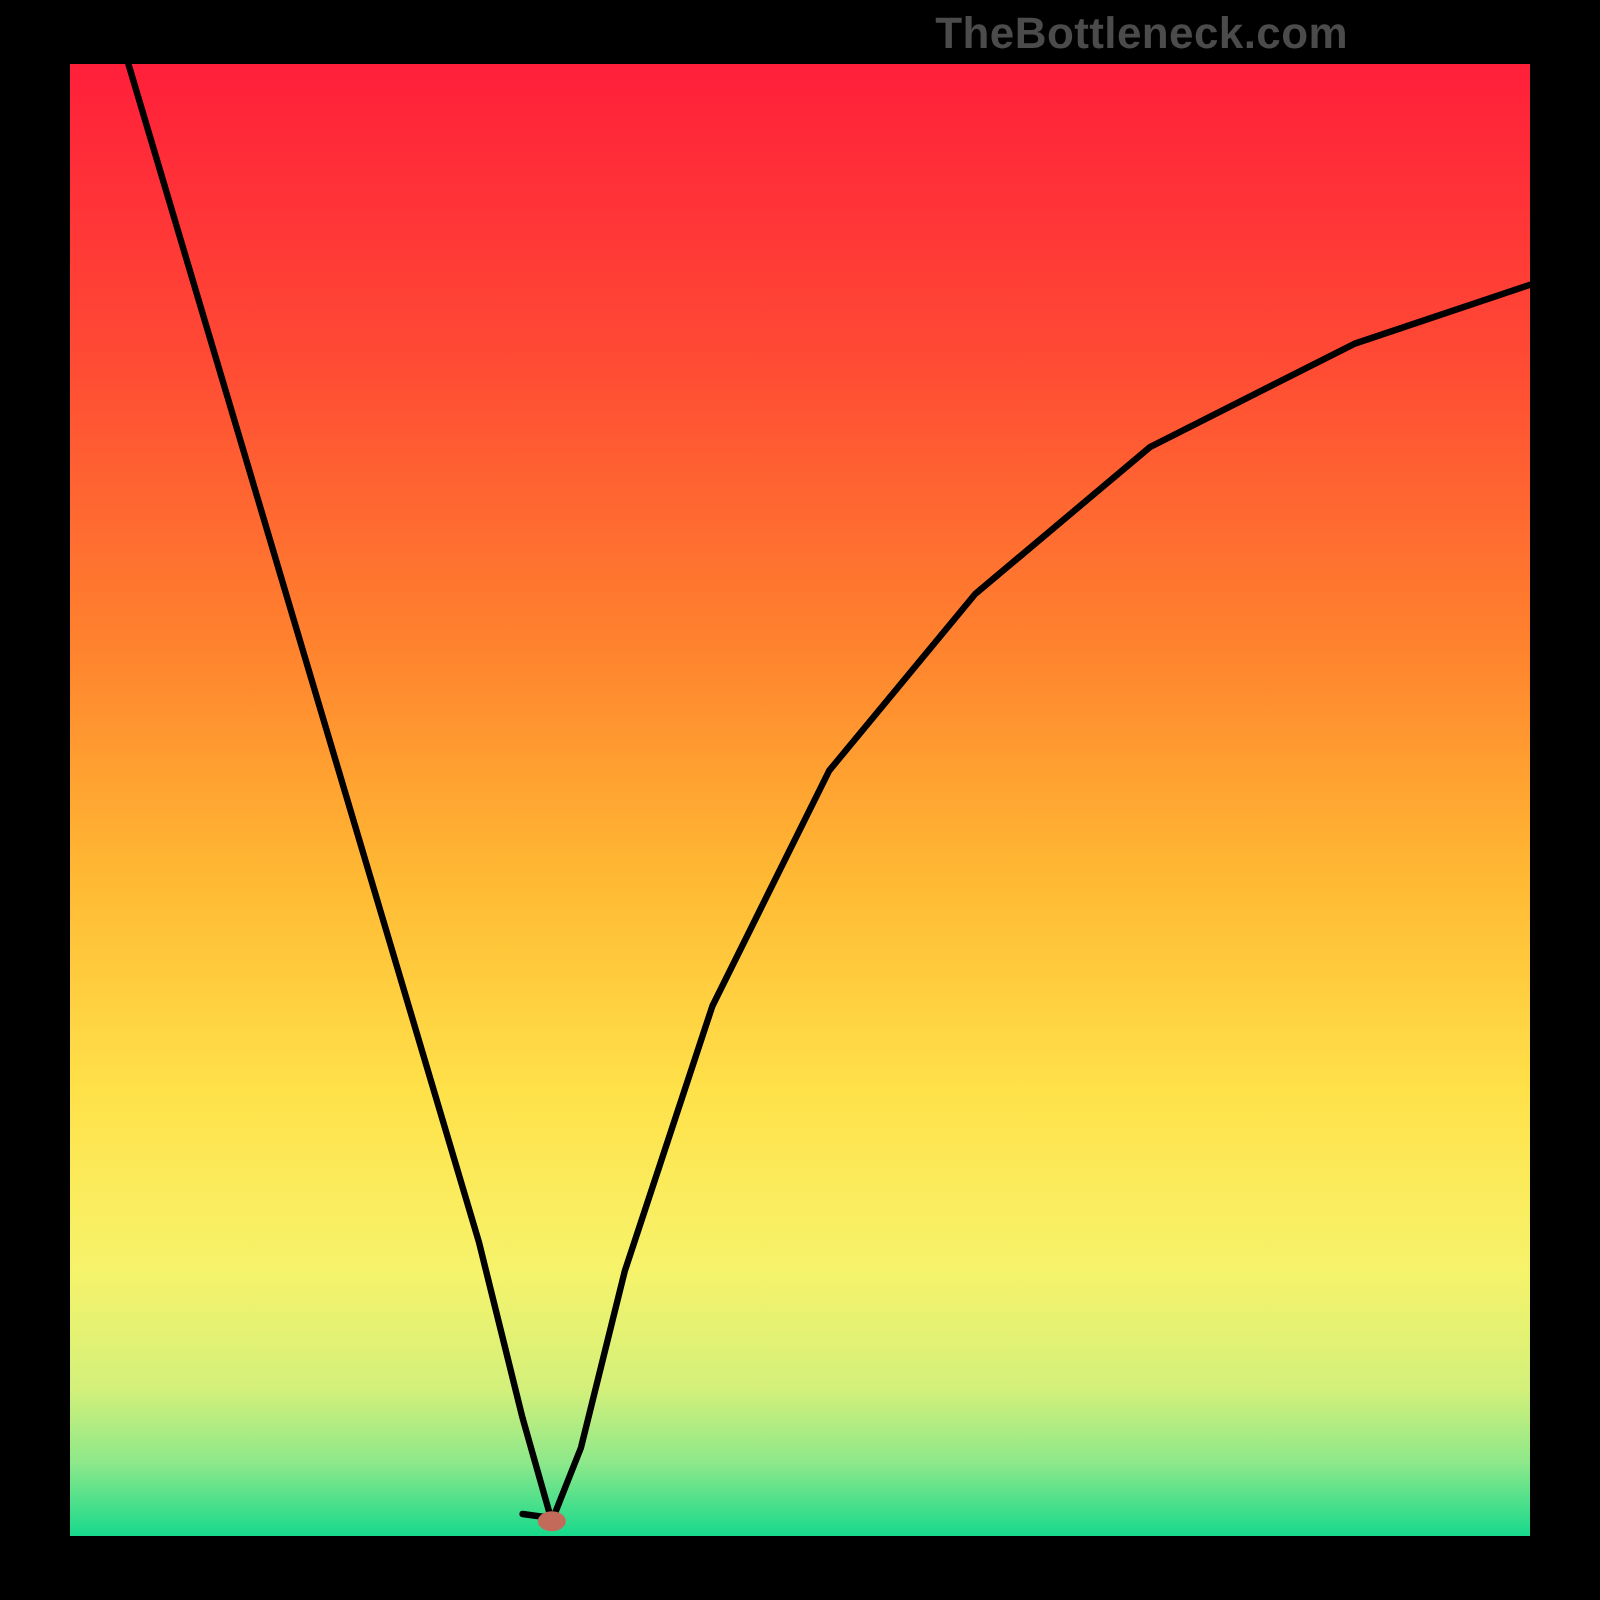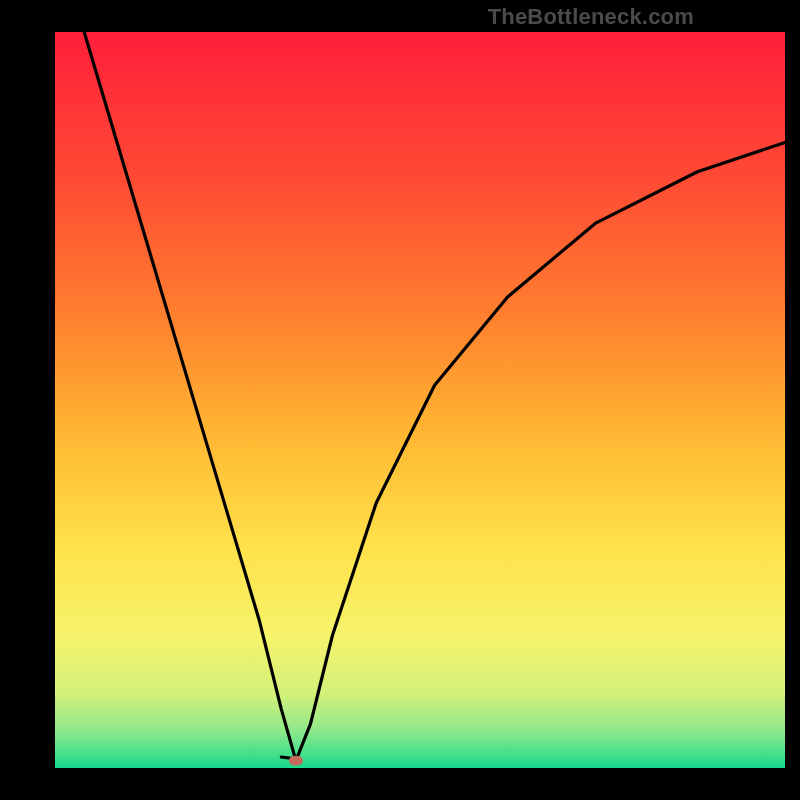--- a/index.html
+++ b/index.html
@@ -9,21 +9,20 @@
     height: 800px;
     overflow: hidden;
     font-family: Arial, Helvetica, sans-serif;
     background: #000;
   }
   .stage {
     position: relative;
     width: 684px;
     height: 800px;
     background: #000;
-    padding-left: 20px;
   }
   .watermark {
     position: absolute;
     top: 4px;
     right: 10px;
     color: #4b4b4b;
     font-size: 22px;
     font-weight: 600;
     letter-spacing: 0.2px;
     user-select: none;

